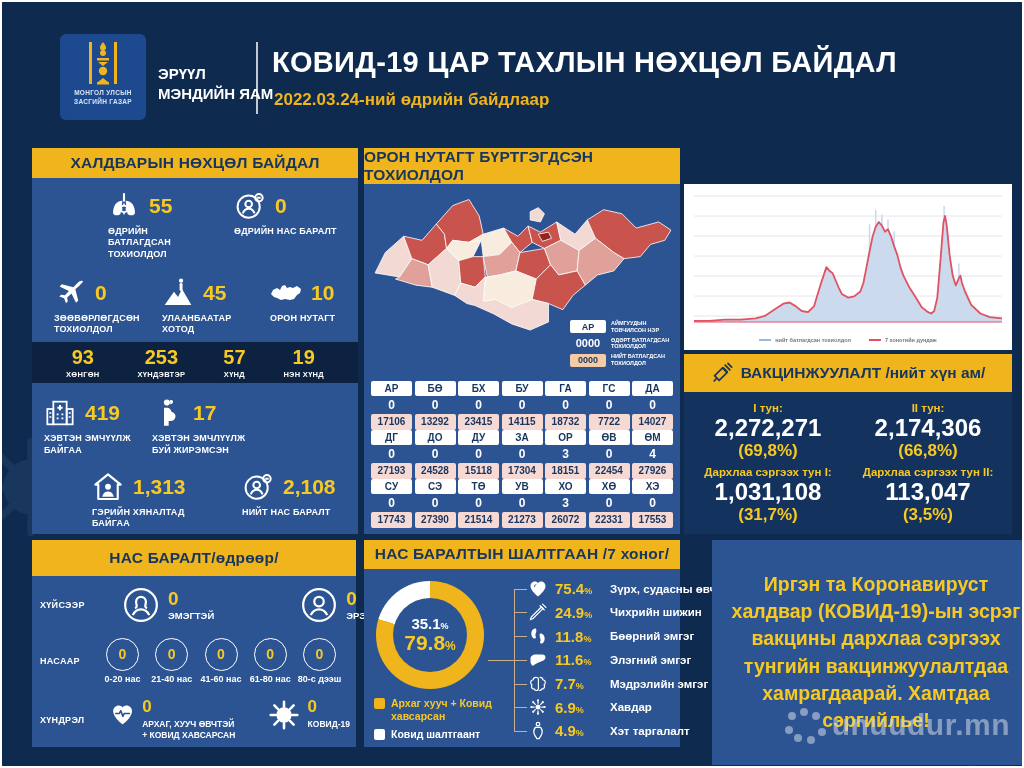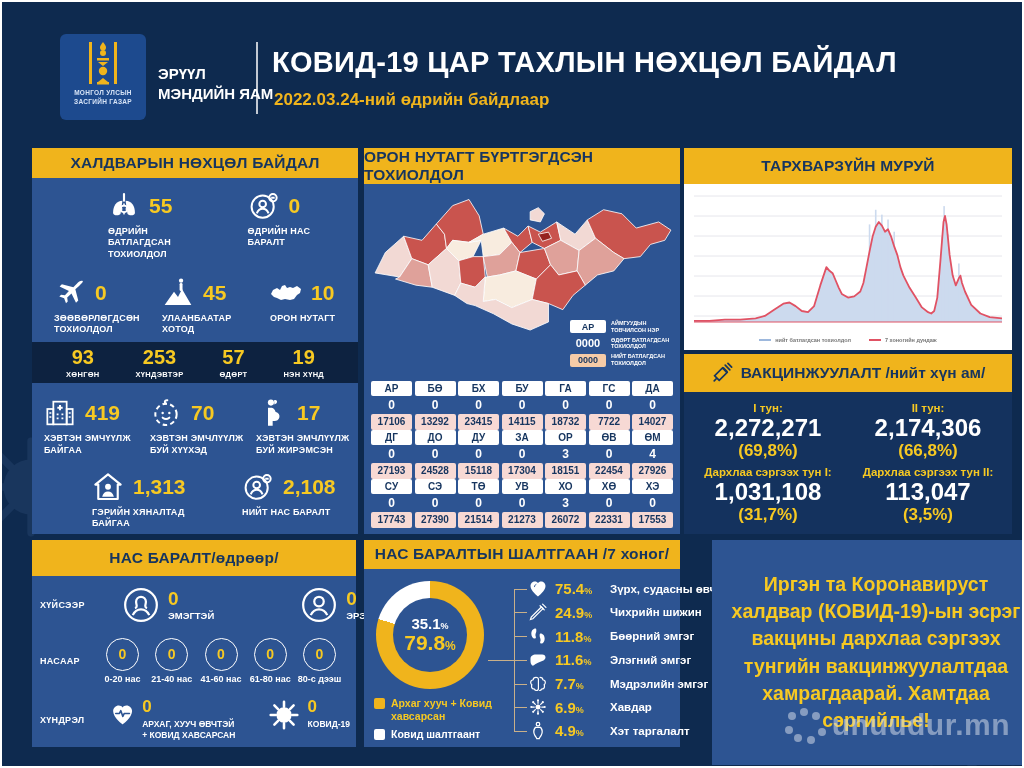--- a/index.html
+++ b/index.html
@@ -153,21 +153,21 @@
     <div>ЭРҮҮЛ</div>
     <div>МЭНДИЙН ЯАМ</div>
   </div>
   <div id="hdr-divider"></div>
   <div id="main-title">КОВИД-19 ЦАР ТАХЛЫН НӨХЦӨЛ БАЙДАЛ</div>
   <div id="report-date">2022.03.24-ний өдрийн байдлаар</div>
 
   <div id="infection" class="col">
     <div class="panel-head">ХАЛДВАРЫН НӨХЦӨЛ БАЙДАЛ</div>
     <div id="stats-a">
-      <div class="stat-row" id="stats-row-1" style="padding-left:68px;gap:36px;margin-bottom:16px">
+      <div class="stat-row" id="stats-row-1" style="padding-left:68px;gap:22px;margin-bottom:16px">
           <div class="stat">
             <div class="stat-top">
               <span class="ic">
                 <svg viewBox="0 0 24 24">
                   <path d="M12 3v5" stroke="currentColor" fill="none" stroke-width="1.6" stroke-linecap="round"></path>
                   <path d="M10.8 8C6.3 8 3.8 12 3.8 17c0 2.6 5.2 2.6 5.7.4L10.8 8z" fill="currentColor"></path>
                   <path d="M13.2 8c4.5 0 7 4 7 9 0 2.6-5.2 2.6-5.7.4L13.2 8z" fill="currentColor"></path>
                   <circle cx="12" cy="14.2" r="2.4" fill="none" stroke="currentColor" stroke-width="1.3"></circle>
                   <path d="M12 10.6v1.1M12 16.8v1.1M9.3 14.2h1.1M13.6 14.2h1.1" stroke="currentColor" stroke-width="1.2" stroke-linecap="round"></path>
                 </svg>
@@ -234,21 +234,21 @@
         <div class="sev">
           <div class="sev-val">93</div>
           <div class="sev-label">ХӨНГӨН</div>
         </div>
         <div class="sev">
           <div class="sev-val">253</div>
           <div class="sev-label">ХҮНДЭВТЭР</div>
         </div>
         <div class="sev">
           <div class="sev-val">57</div>
-          <div class="sev-label">ӨДӨРТ</div>
+          <div class="sev-label">ХҮНД</div>
         </div>
         <div class="sev">
           <div class="sev-val">19</div>
           <div class="sev-label">НЭН ХҮНД</div>
         </div>
       </div>
     <div id="care">
       <div class="stat-row" id="care-row-1" style="padding-left:4px;gap:12px;margin-bottom:14px">
           <div class="stat">
             <div class="stat-top">
@@ -257,34 +257,20 @@
                   <rect x="7" y="3.5" width="10" height="17"></rect>
                   <rect x="2.5" y="9" width="4.5" height="11.5"></rect>
                   <rect x="17" y="9" width="4.5" height="11.5"></rect>
                   <path d="M12 6v4M10 8h4" stroke-width="1.5"></path>
                   <path d="M9.5 13h1.4M13.1 13h1.4M9.5 16h1.4M13.1 16h1.4M4 12h1.5M4 15h1.5M18.5 12h1.5M18.5 15h1.5"></path>
                 </svg>
               </span>
               <span class="stat-val">419</span>
             </div>
             <div class="stat-label" style="max-width: 96px;">ХЭВТЭН ЭМЧҮҮЛЖ БАЙГАА</div>
-          </div>
-          <div class="stat">
-            <div class="stat-top">
-              <span class="ic">
-                <svg viewBox="0 0 24 24" fill="none" stroke="currentColor" stroke-width="1.5">
-                  <circle cx="12" cy="13" r="8" stroke-dasharray="3.4 2.4"></circle>
-                  <circle cx="9.5" cy="12" r="0.9" fill="currentColor" stroke="none"></circle>
-                  <circle cx="14.5" cy="12" r="0.9" fill="currentColor" stroke="none"></circle>
-                  <path d="M9.5 15.5c1.5 1.2 3.5 1.2 5 0M12 5c-1.6-.9-1-2.8 1-2.6" stroke-linecap="round"></path>
-                </svg>
-              </span>
-              <span class="stat-val">70</span>
-            </div>
-            <div class="stat-label" style="max-width: 96px;">ХЭВТЭН ЭМЧЛҮҮЛЖ БУЙ ХҮҮХЭД</div>
           </div>
           <div class="stat">
             <div class="stat-top">
               <span class="ic">
                 <svg viewBox="0 0 24 24" fill="currentColor">
                   <circle cx="11.2" cy="4.2" r="2.3"></circle>
                   <path d="M13.5 2.6c1.6-1 3 .6 1.9 2l-1.6 1-.3-3z"></path>
                   <path d="M9 8h2.8c1.6.4 2.4 1.4 2.8 3 2.4.6 3.4 2.6 2.9 4.4-.5 1.8-2 2.6-3.6 2.6h-1.4v3.5H9V8z"></path>
                 </svg>
               </span>
@@ -674,21 +660,20 @@
                 <path d="M9 7.5h6c2.1 2.6 2.6 6.2 1 9.3-.8 1.7-2 3-2.5 4.2h-3c-.5-1.2-1.7-2.5-2.5-4.2-1.6-3.1-1.1-6.7 1-9.3z"></path>
               </svg>
             </span>
             <div class="cause-pct"><span>4.9</span><small>%</small></div>
             <div class="cause-label">Хэт таргалалт</div>
           </div>
         </div>
     </div>
   </div>
 
-  <div id="curve-head" class="col panel-head">ТАРХВАРЗҮЙН МУРУЙ</div>
   <div id="curve-box">
     <svg id="curve-svg" width="316" height="142" viewBox="0 0 316 142">
         <line x1="4" y1="6" x2="312" y2="6" stroke="#e6e6ec" stroke-width="1"></line>
         <line x1="4" y1="26" x2="312" y2="26" stroke="#e6e6ec" stroke-width="1"></line>
         <line x1="4" y1="46" x2="312" y2="46" stroke="#e6e6ec" stroke-width="1"></line>
         <line x1="4" y1="66" x2="312" y2="66" stroke="#e6e6ec" stroke-width="1"></line>
         <line x1="4" y1="86" x2="312" y2="86" stroke="#e6e6ec" stroke-width="1"></line>
         <line x1="4" y1="106" x2="312" y2="106" stroke="#e6e6ec" stroke-width="1"></line>
         <line x1="4" y1="126" x2="312" y2="126" stroke="#e6e6ec" stroke-width="1"></line>
         <path d="M 4 132 L 4.0 130.8 L 19.4 130.8 L 34.8 129.6 L 50.2 129.6 L 65.6 128.3 L 74.8 125.9 L 84.1 119.8 L 93.3 113.7 L 99.5 112.5 L 105.6 116.1 L 111.8 121.0 L 118.0 122.2 L 124.1 116.1 L 130.3 95.4 L 136.4 77.1 L 139.5 80.8 L 142.6 83.2 L 145.7 90.5 L 148.8 97.8 L 151.8 103.9 L 158.0 107.6 L 164.2 106.4 L 170.3 101.5 L 173.4 93.0 L 176.5 77.1 L 179.6 61.2 L 182.6 46.6 L 185.7 36.8 L 188.8 32.0 L 191.9 35.6 L 195.0 41.7 L 198.0 39.3 L 201.1 46.6 L 204.2 56.4 L 207.3 64.9 L 210.4 77.1 L 213.4 85.6 L 219.6 97.8 L 225.8 107.6 L 231.9 117.4 L 238.1 122.2 L 241.2 123.5 L 244.2 121.0 L 247.3 107.6 L 250.4 71.0 L 253.5 32.0 L 255.0 25.9 L 256.6 34.4 L 259.6 64.9 L 262.7 85.6 L 265.8 95.4 L 268.9 88.1 L 270.4 85.6 L 272.0 93.0 L 275.0 101.5 L 281.2 114.9 L 290.4 123.5 L 299.7 127.1 L 312.0 128.3 L 312 132 Z" fill="var(--curve-area)"></path>

